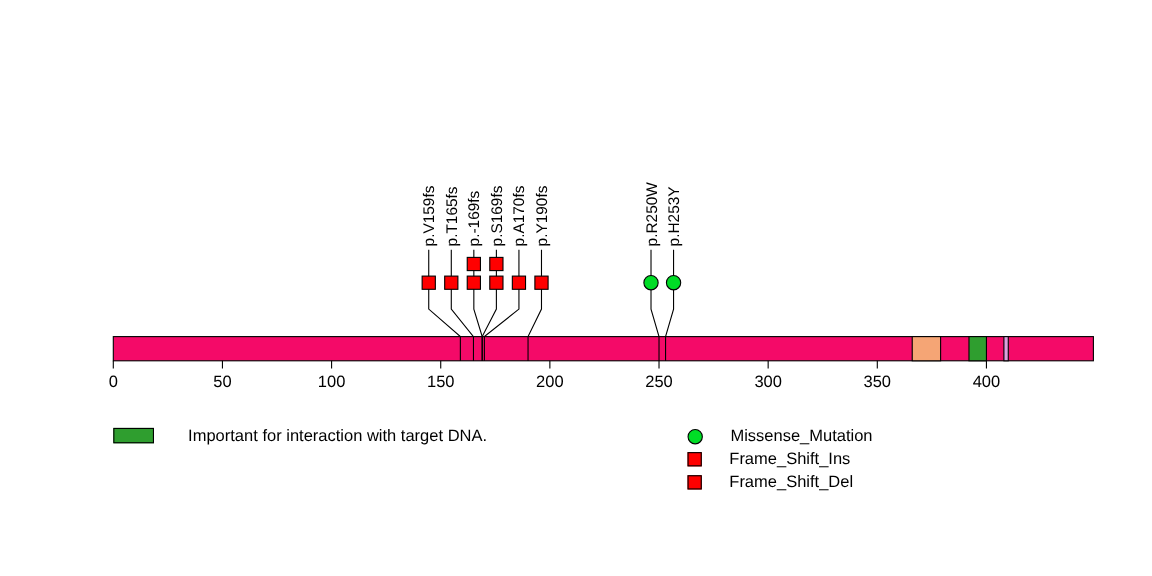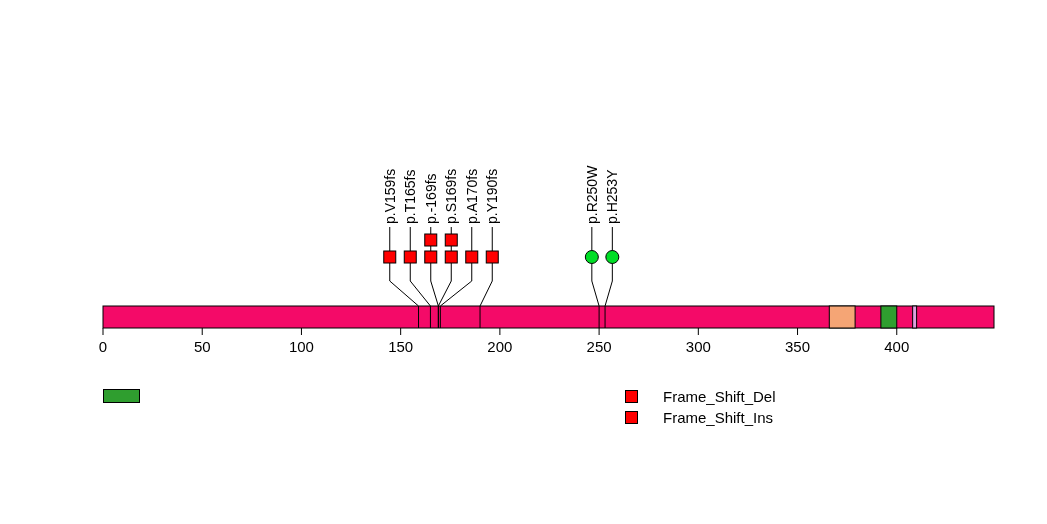--- a/index.html
+++ b/index.html
@@ -76,25 +76,30 @@
       <rect x="486.26113585746106" y="251" width="12" height="12" fill="#ff0000" stroke="#000" stroke-width="1"></rect>
       <text transform="translate(492.26113585746106,224) rotate(-90)" font-size="14" dominant-baseline="central">p.Y190fs</text>
       <circle cx="591.8290645879733" cy="257" r="6.5" fill="#00dd26" stroke="#000" stroke-width="1"></circle>
       <text transform="translate(591.8290645879733,224) rotate(-90)" font-size="14" dominant-baseline="central">p.R250W</text>
       <circle cx="612.3290645879733" cy="257" r="6.5" fill="#00dd26" stroke="#000" stroke-width="1"></circle>
       <text transform="translate(612.3290645879733,224) rotate(-90)" font-size="14" dominant-baseline="central">p.H253Y</text>
     </svg>
   <div class="legend legend-left" id="legend-domains">
       <div class="lrow">
         <span class="swatch" style="background: rgb(47, 158, 47);"></span>
+        <span class="ltext">Important for interaction with target DNA.</span>
       </div>
     </div>
   <div class="legend legend-right" id="legend-mutations">
       <div class="lrow">
-        <span class="mk square" style="background: rgb(255, 0, 0);"></span>
-        <span class="ltext">Frame_Shift_Del</span>
+        <span class="mk circle" style="background: rgb(0, 221, 38);"></span>
+        <span class="ltext">Missense_Mutation</span>
       </div>
       <div class="lrow">
         <span class="mk square" style="background: rgb(255, 0, 0);"></span>
         <span class="ltext">Frame_Shift_Ins</span>
       </div>
+      <div class="lrow">
+        <span class="mk square" style="background: rgb(255, 0, 0);"></span>
+        <span class="ltext">Frame_Shift_Del</span>
+      </div>
     </div>
 </div>
 
 </body></html>

